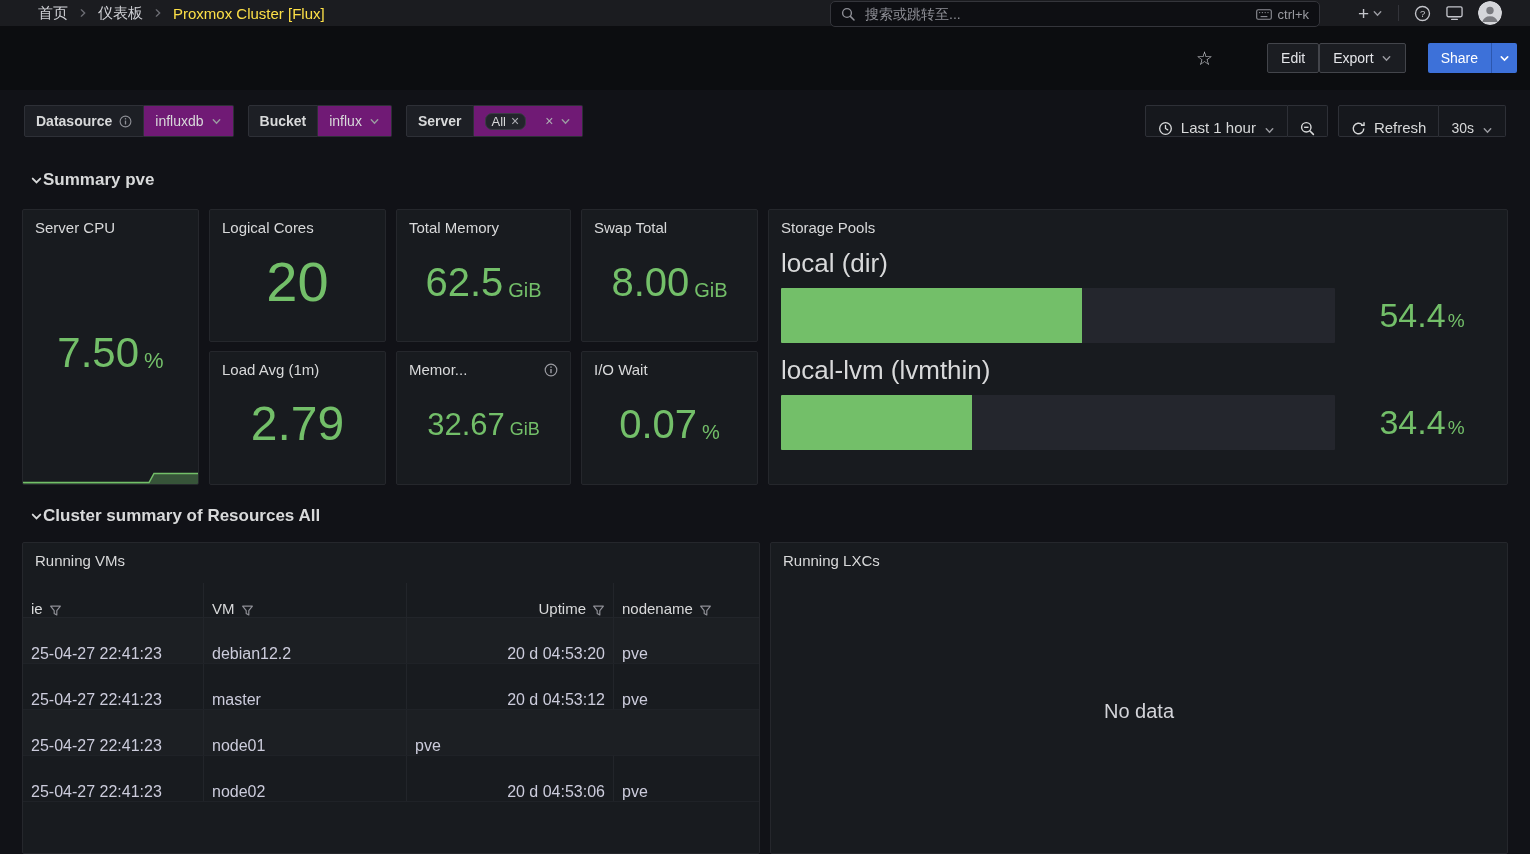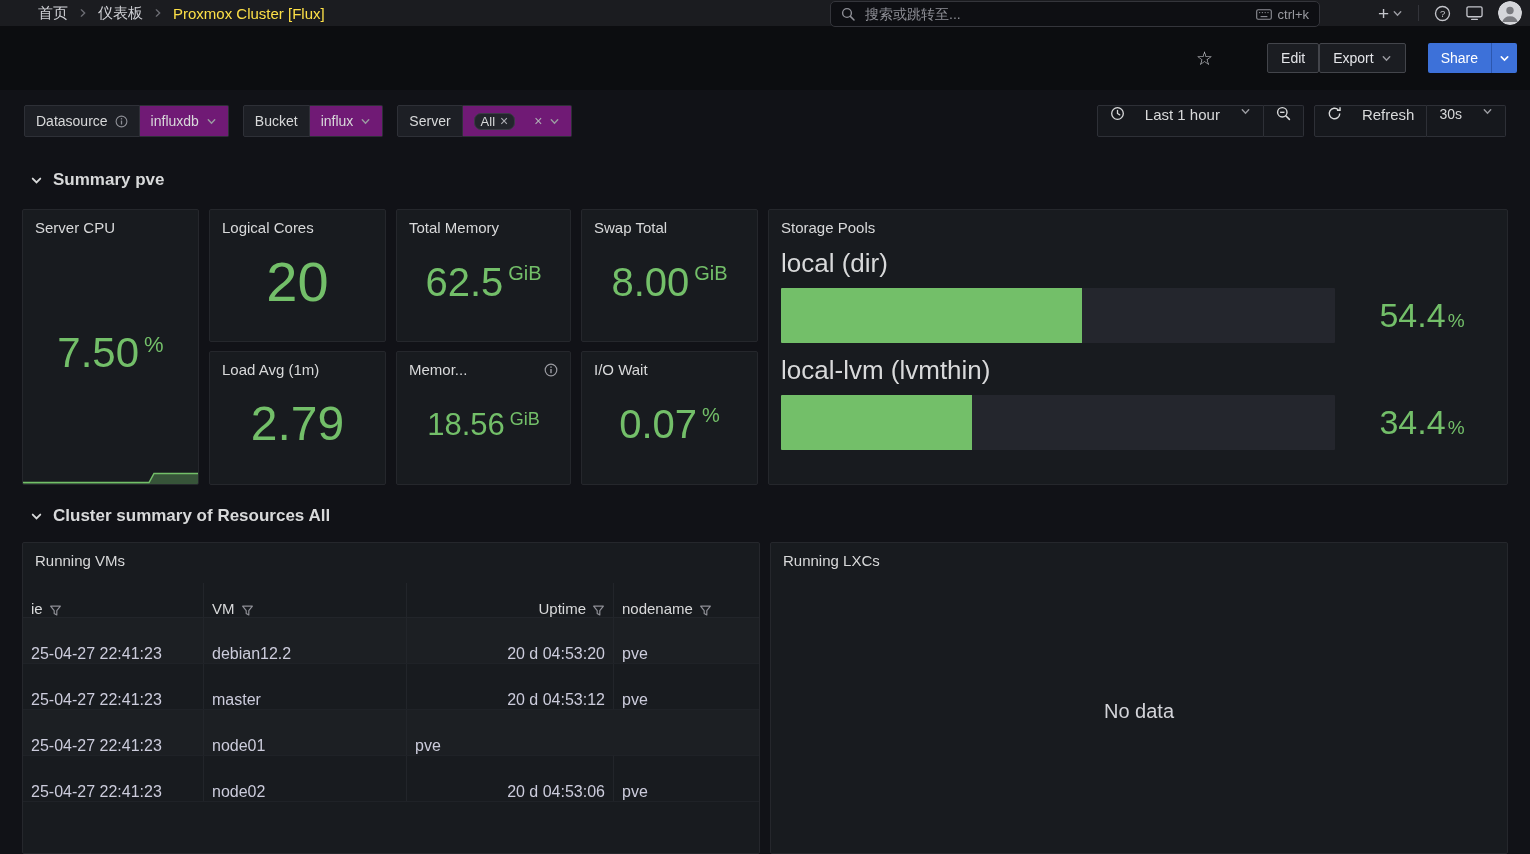--- a/index.html
+++ b/index.html
@@ -2,21 +2,21 @@
 <html><head>
 <meta charset="utf-8">
 <style>
   html,body{margin:0;padding:0}
   body{width:1530px;height:854px;overflow:hidden;background:#111217;color:#ccccdc;
        font-family:"Liberation Sans","DejaVu Sans",sans-serif;font-size:14px}
   svg{display:block}
   button{font-family:inherit}
 
   
-  .topbar{height:26px;background:#1b1c20;display:flex;align-items:center;padding:0 4px 0 38px;position:relative}
+  .topbar{height:26px;background:#1b1c20;display:flex;align-items:center;padding:0 24px 0 38px;position:relative}
   .crumbs{display:flex;align-items:center;gap:10px;font-size:15px}
   .crumb{color:#d0d1d6;cursor:pointer}
   .crumb.current{color:#fde047}
   .sep{color:#6c6d74;display:flex}
   .search{position:absolute;left:830px;top:1px;width:468px;height:24px;background:#0e0f13;
           border:1px solid #34353b;border-radius:5px;display:flex;align-items:center;padding:0 10px;gap:8px;color:#8e8f96}
   .search input{flex:1;background:transparent;border:0;outline:0;color:#ccccdc;font-size:14px;font-family:inherit;min-width:0}
   .search input::placeholder{color:#8e8f96}
   .kbd{display:flex;align-items:center;gap:6px;font-size:13px;color:#9a9ba1;white-space:nowrap}
   .tb-right{margin-left:auto;display:flex;align-items:center;gap:15px;padding-right:4px}
@@ -38,48 +38,48 @@
   .share-caret{background:#3d71d9;border:0;border-left:1px solid #2c57ae;border-radius:0 2px 2px 0;width:26px;height:30px;
                color:#fff;cursor:pointer;display:flex;align-items:center;justify-content:center}
 
   
   .controls{display:flex;align-items:center;margin:15px 24px 0 24px}
   .left-ctls{display:flex;gap:14px}
   .ctl{display:flex;height:32px}
   .seg{display:flex;align-items:center;gap:7px;padding:0 11px;border:1px solid #2e3037;background:#1d1f25;color:#d8d9da;font-size:14px;cursor:pointer}
   .seg.first{border-radius:2px 0 0 2px}
   .seg.val{border-radius:0 2px 2px 0;border-left:0;background:#701a75}
-  .seg-label{font-weight:400}
+  .seg-label{font-weight:700}
   .chip{display:flex;align-items:center;gap:5px;background:#23252c;border:1px solid #3a3c44;border-radius:7px;
         padding:0 6px;font-size:13px;color:#d8d9da;cursor:pointer}
   .x{color:#aeafb5;cursor:pointer;font-size:14px;line-height:1}
   .right-ctls{margin-left:auto;display:flex;gap:10px}
   .grp{display:flex}
-  .tbtn{display:flex;align-items:flex-start;gap:20px;height:32px;padding:0 12px;background:#16181d;border:1px solid #2e3037;
+  .tbtn{display:flex;align-items:flex-end;gap:8px;height:32px;padding:0 12px;background:#16181d;border:1px solid #2e3037;
         color:#d8d9da;font-size:14px;cursor:pointer}
   .tbtn.first{border-radius:2px 0 0 2px}
   .tbtn.last{border-radius:0 2px 2px 0;border-left:0}
 
   
-  .section-head{display:flex;align-items:center;gap:10px;margin-left:30px;margin-right:22px;color:#d8d9da;
+  .section-head{display:flex;align-items:center;margin-left:30px;margin-right:22px;color:#d8d9da;
                 font-size:17px;font-weight:700;cursor:pointer;height:26px}
   .sh1{margin-top:30px}
   .sh2{margin-top:18px}
   .grid1{display:grid;grid-template-columns:177px 177px 175px 177px 1fr;grid-template-rows:133px 134px;gap:9px 10px;margin:16px 22px 0 22px}
   .grid2{display:grid;grid-template-columns:738px 1fr;grid-auto-rows:312px;gap:10px;margin:13px 22px 0 22px}
   .panel{background:#181b1f;border:1px solid #25272c;border-radius:2px;position:relative;display:flex;flex-direction:column;overflow:hidden}
   .span2{grid-row:1/3}
   .storage{grid-column:5;grid-row:1/3}
   .p-title{padding:9px 12px 0 12px;font-size:15px;font-weight:500;color:#d8d9da;display:flex;align-items:center;
            justify-content:space-between;cursor:pointer;flex:0 0 auto}
 
   
   .stat-body{flex:1;display:flex;align-items:baseline;justify-content:center;gap:5px;padding-bottom:14px}
   .stat-body.center{align-items:center}
-  .stat-inner{display:flex;align-items:flex-start;gap:5px}
+  .stat-inner{display:flex;align-items:flex-end;gap:5px}
   .num{color:#73bf69;font-weight:500;line-height:1}
   .unit{color:#73bf69;font-weight:500}
   .v56{font-size:56px}.v48{font-size:48px}.v42{font-size:42px}.v40{font-size:40px}.v30{font-size:31px}
   .u22{font-size:22px}.u20{font-size:20px}.u18{font-size:18px}
   .sparkline{position:absolute;left:0;right:0;bottom:0;height:18px}
 
   
   .sp-group{padding:0 12px}
   .sp-label{font-size:26px;color:#d8d9da;margin:12px 0 9px 0;font-weight:400}
   .g-row{display:flex;align-items:center;gap:14px}
@@ -415,21 +415,21 @@
       <span>
         <svg width="14" height="14" viewBox="0 0 14 14">
             <circle cx="7" cy="7" r="5.8" fill="none" stroke="#9a9ba1" stroke-width="1.2"></circle>
             <rect x="6.3" y="6" width="1.4" height="4.2" fill="#9a9ba1"></rect>
             <rect x="6.3" y="3.4" width="1.4" height="1.4" fill="#9a9ba1"></rect>
           </svg>
       </span>
     </div>
     <div class="stat-body center">
       <span class="stat-inner">
-          <span class="num v30">18.56</span>
+          <span class="num v30">32.67</span>
           <span class="unit u18">GiB</span>
         </span>
     </div>
   </div>
 
   <div class="panel">
     <div class="p-title">
         <span>I/O Wait</span>
       </div>
     <div class="stat-body center">

